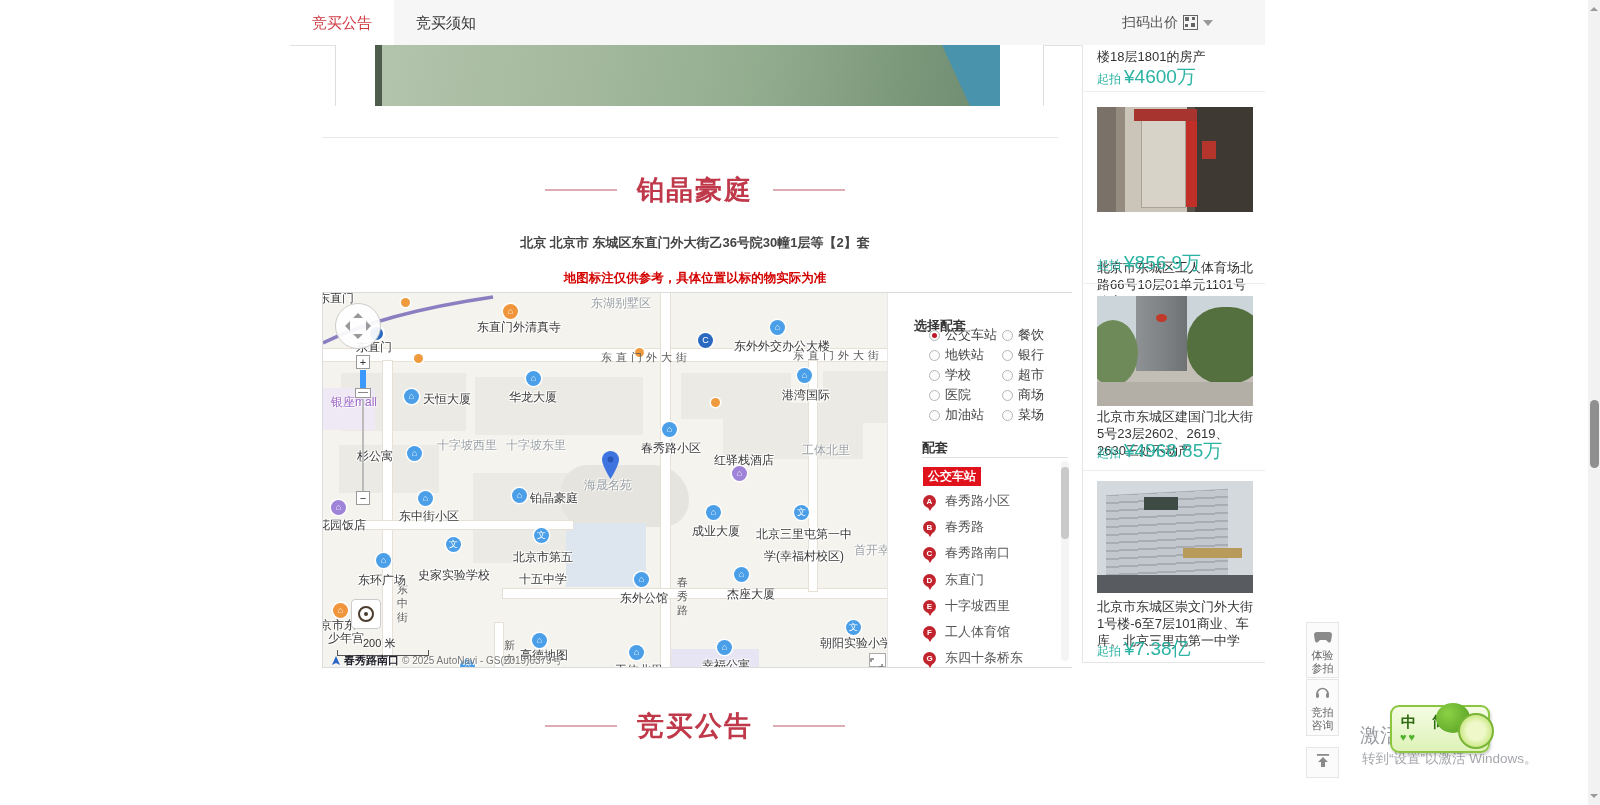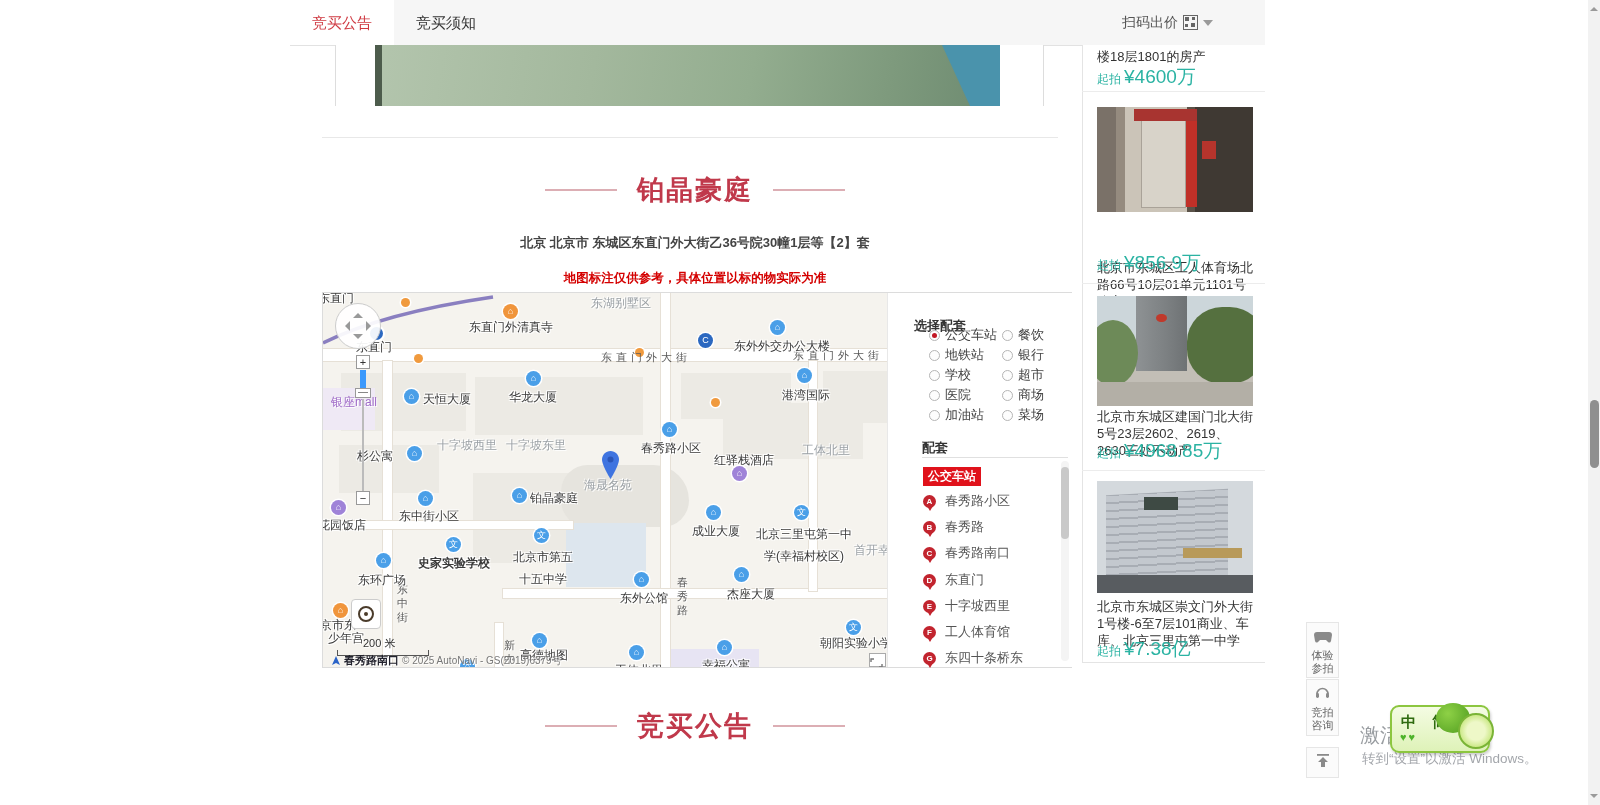--- a/index.html
+++ b/index.html
@@ -178,38 +178,38 @@
       <div class="parea" style="left:261px;top:184px;">海晟名苑</div>
 
       <div class="abs" id="mappin" style="left:279px;top:158px;">
         <svg width="17" height="28" viewBox="0 0 17 28">
             <path d="M8.5 0C3.8 0 0 3.8 0 8.5 0 14.5 8.5 28 8.5 28S17 14.5 17 8.5C17 3.8 13.2 0 8.5 0z" fill="#3f74e0"></path>
             <circle cx="8.5" cy="8.5" r="3" fill="#2a55b8"></circle>
           </svg>
       </div>
 
       <div class="poi-ic orange" style="left:180px;top:11px;">⌂</div>
-      <div class="plb" style="left:146px;top:26px;">东直门外清真寺</div>
+      <div class="plb" style="left:154px;top:26px;">东直门外清真寺</div>
       <div class="plb" style="left:33px;top:46px;">东直门</div>
       <div class="plb" style="left:-5px;top:-3px;">东直门</div>
       <div class="poi-ic blue" style="left:81px;top:96px;">⌂</div>
       <div class="plb" style="left:100px;top:98px;">天恒大厦</div>
       <div class="poi-ic blue" style="left:203px;top:78px;">⌂</div>
       <div class="plb" style="left:186px;top:96px;">华龙大厦</div>
       <div class="mallt" style="left:8px;top:101px;">银座mall</div>
       <div class="plb" style="left:34px;top:155px;">杉公寓</div>
       <div class="poi-ic blue" style="left:84px;top:153px;">⌂</div>
       <div class="poi-ic blue" style="left:95px;top:198px;">⌂</div>
       <div class="plb" style="left:76px;top:215px;">东中街小区</div>
       <div class="poi-ic blue" style="left:189px;top:195px;">⌂</div>
       <div class="plb" style="left:207px;top:197px;">铂晶豪庭</div>
       <div class="poi-ic purple" style="left:8px;top:207px;">⌂</div>
       <div class="plb" style="left:-5px;top:224px;">花园饭店</div>
       <div class="poi-ic blue" style="left:123px;top:244px;">文</div>
-      <div class="plb" style="left:95px;top:262px;font-weight:bold;">史家实验学校</div>
+      <div class="plb" style="left:95px;top:274px;">史家实验学校</div>
       <div class="poi-ic blue" style="left:211px;top:235px;">文</div>
       <div class="plb wrap" style="left:188px;top:253px;width:64px;">北京市第五十五中学</div>
       <div class="poi-ic blue" style="left:53px;top:260px;">⌂</div>
       <div class="plb" style="left:35px;top:279px;">东环广场</div>
       <div class="poi-ic orange" style="left:10px;top:310px;">⌂</div>
       <div class="plb" style="left:-3px;top:324px;">京市东</div>
       <div class="plb" style="left:5px;top:337px;">少年宫</div>
       <div class="poi-ic blue" style="left:209px;top:340px;">⌂</div>
       <div class="plb" style="left:197px;top:354px;">高德地图</div>
       <div class="poi-ic blue" style="left:306px;top:352px;">⌂</div>

